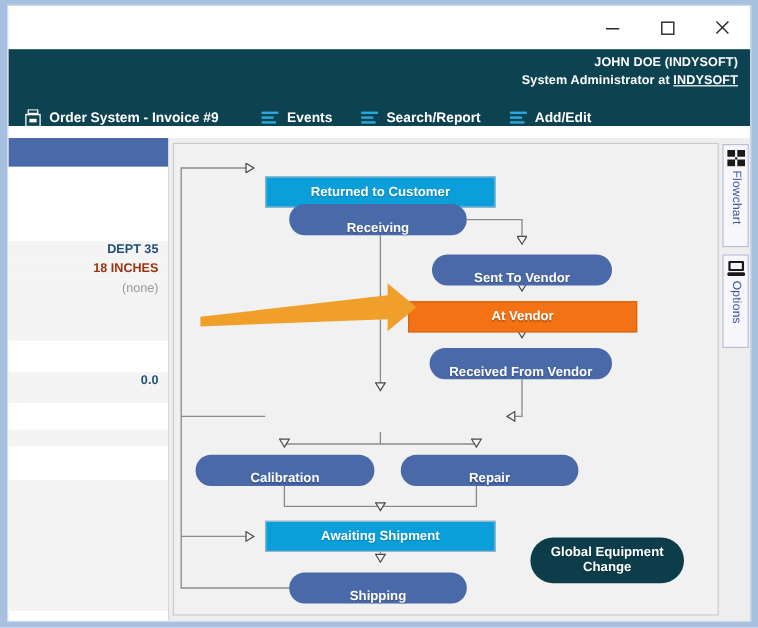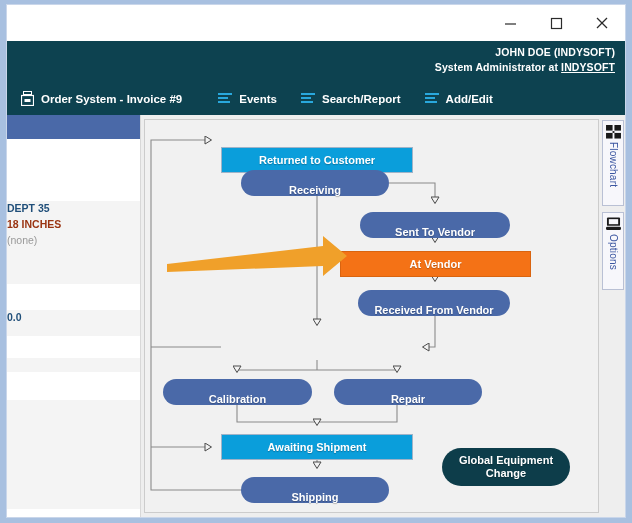--- a/index.html
+++ b/index.html
@@ -31,21 +31,21 @@
     display:flex;align-items:center;justify-content:center;
     color:#2b2b2b;font-size:14px;line-height:1;
     cursor:default;
   }
   .winbtn svg{display:block;}
   #btn-min{right:92px;}
   #btn-max{right:46px;}
   #btn-close{right:0px;}
   
   #appheader{
-    position:absolute;left:0;top:36px;width:618px;height:74px;
+    position:absolute;left:0;top:36px;width:618px;height:64px;
     background:#0d4250;
   }
   #userblock{
     position:absolute;right:10px;top:4px;text-align:right;
     color:#ffffff;font-size:10.5px;font-weight:bold;line-height:15px;
     letter-spacing:.1px;
   }
   #userblock .line2{font-weight:bold;}
   #userblock .org{text-decoration:underline;}
   
@@ -80,21 +80,21 @@
     position:absolute;left:0;top:0;width:134px;height:404px;
     background:#ffffff;
     border-right:1px solid #d8d8d8;
     box-sizing:border-box;
   }
   .sb-row{box-sizing:border-box;width:100%;position:relative;}
   .sb-head{background:#4a69a8;height:24px;}
   .sb-white{background:#ffffff;}
   .sb-alt{background:#f4f4f4;}
   .sb-text{
-    position:absolute;left:0;right:8px;
+    position:absolute;left:0;right:8px;text-align:right;
     font-size:10.5px;font-weight:bold;line-height:15.5px;
   }
   .c-blue{color:#1f4e79;}
   .c-red{color:#9a3412;}
   .c-gray{color:#999999;font-weight:normal;}
   
   #chartpanel{
     position:absolute;left:137px;top:4px;width:455px;height:394px;
     background:#f1f1f1;
     border:1px solid #cccccc;

